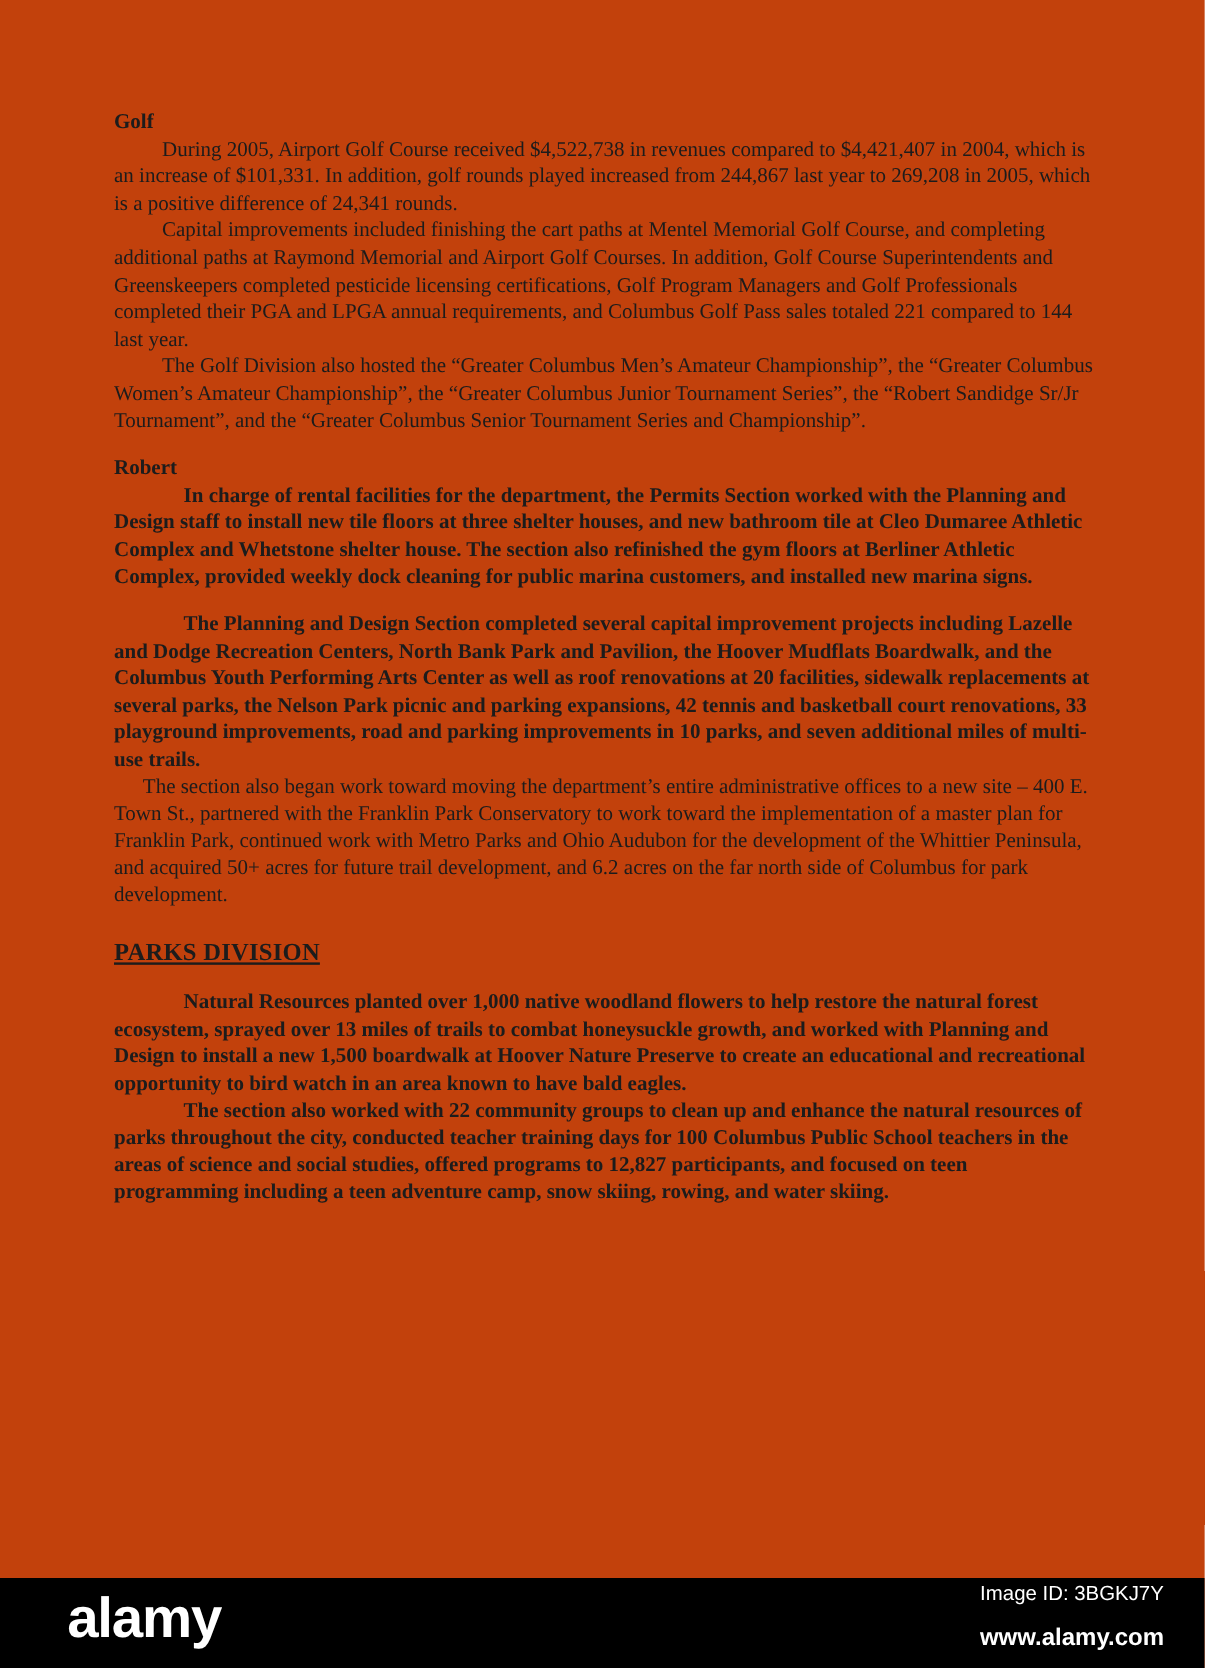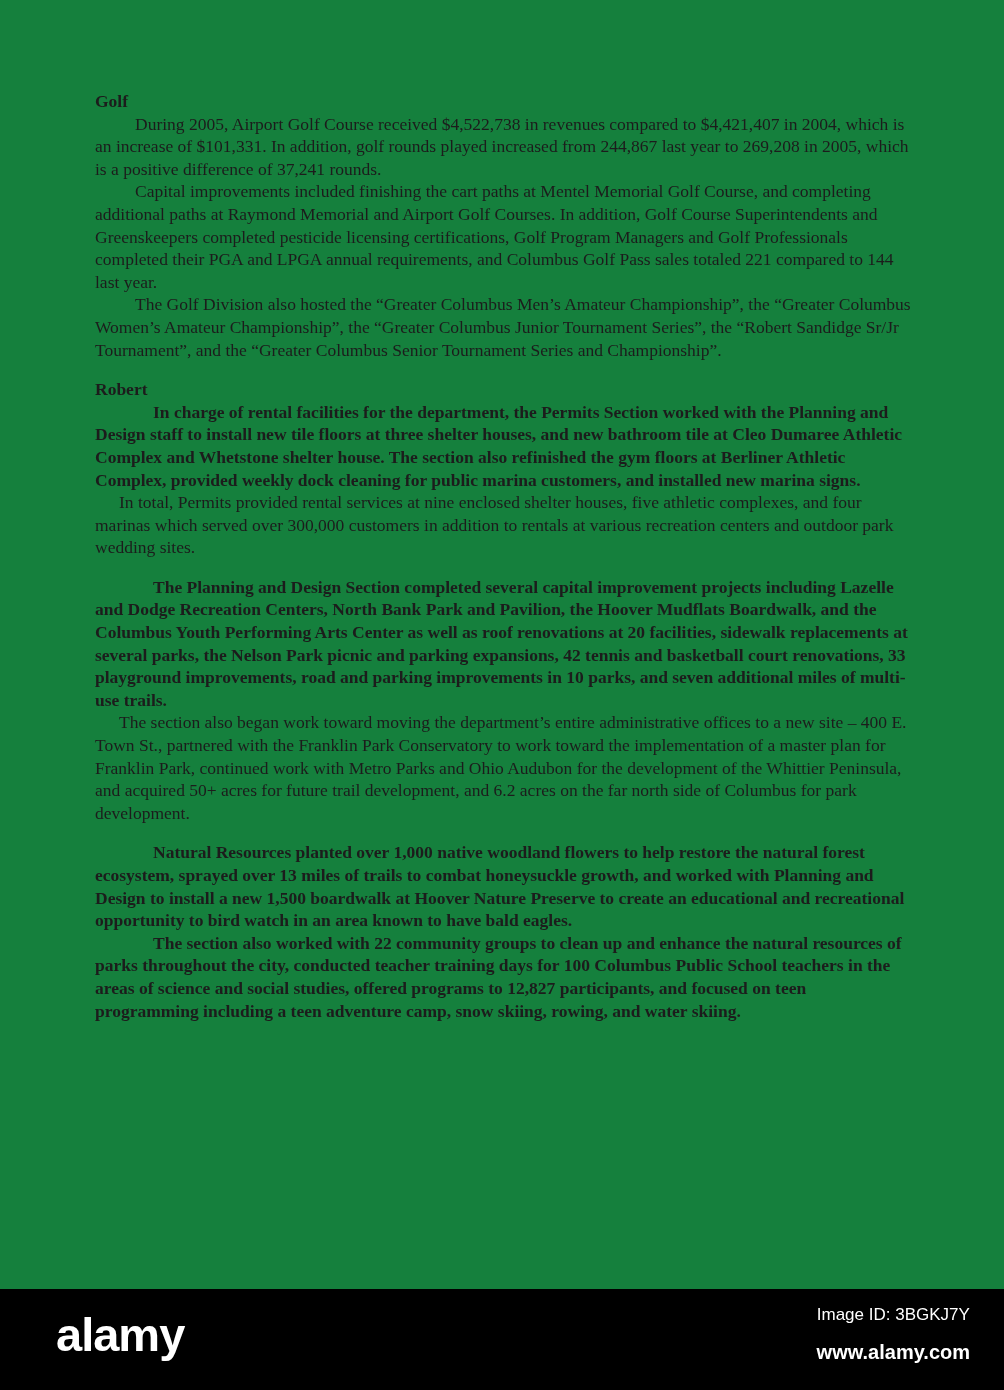--- a/index.html
+++ b/index.html
@@ -3,21 +3,21 @@
 <meta charset="utf-8">
 <style>
   * { margin: 0; padding: 0; box-sizing: border-box; }
   html, body { background: #ffffff; }
   body { font-family: "Liberation Serif", "DejaVu Serif", serif; }
 
   .page {
     position: relative;
     width: 1004px;
     height: 1390px;
-    background: #15803d;
+    background: #c2410c;
     overflow: hidden;
   }
 
   .content {
     position: absolute;
     top: 90px;
     left: 95px;
     width: 818px;
     color: #1c1c1c;
     font-size: 17.5px;
@@ -43,21 +43,21 @@
     text-decoration: underline;
     margin: 26px 0 18px 0;
     letter-spacing: 0.2px;
   }
 
   .footer-bar {
     position: absolute;
     left: 0;
     bottom: 0;
     width: 1004px;
-    height: 101px;
+    height: 75px;
     background: #000000;
     display: flex;
     align-items: center;
     justify-content: space-between;
     padding: 0 34px 10px 56px;
     font-family: "Liberation Sans", "DejaVu Sans", sans-serif;
   }
 
   .brand-logo {
     color: #ffffff;
@@ -85,36 +85,36 @@
 </style>
 </head>
 <body>
 
 <div class="page">
 
   <div class="content">
 
     <div class="section">
       <div class="section-heading">Golf</div>
-      <div class="para indent-md">During 2005, Airport Golf Course received $4,522,738 in revenues compared to $4,421,407 in 2004, which is an increase of $101,331.  In addition, golf rounds played increased from 244,867 last year to 269,208 in 2005, which is a positive difference of 37,241 rounds.</div>
+      <div class="para indent-md">During 2005, Airport Golf Course received $4,522,738 in revenues compared to $4,421,407 in 2004, which is an increase of $101,331.  In addition, golf rounds played increased from 244,867 last year to 269,208 in 2005, which is a positive difference of 24,341 rounds.</div>
       <div class="para indent-md">Capital improvements included finishing the cart paths at Mentel Memorial Golf Course, and completing additional paths at Raymond Memorial and Airport Golf Courses.  In addition, Golf Course Superintendents and Greenskeepers completed pesticide licensing certifications, Golf Program Managers and Golf Professionals completed their PGA and LPGA annual requirements, and Columbus Golf Pass sales totaled 221 compared to 144 last year.</div>
       <div class="para indent-md">The Golf Division also hosted the “Greater Columbus Men’s Amateur Championship”, the “Greater Columbus Women’s Amateur Championship”, the “Greater Columbus Junior Tournament Series”, the “Robert Sandidge Sr/Jr Tournament”, and the “Greater Columbus Senior Tournament Series and Championship”.</div>
     </div>
 
     <div class="section">
       <div class="section-heading">Robert</div>
       <div class="para indent-lg">In charge of rental facilities for the department, the Permits Section worked with the Planning and Design staff to install new tile floors at three shelter houses, and new bathroom tile at Cleo Dumaree Athletic Complex and Whetstone shelter house.  The section also refinished the gym floors at Berliner Athletic Complex, provided weekly dock cleaning for public marina customers, and installed new marina signs.</div>
-      <div class="para indent-sm">In total, Permits provided rental services at nine enclosed shelter houses, five athletic complexes, and four marinas which served over 300,000 customers in addition to rentals at various recreation centers and outdoor park wedding sites.</div>
     </div>
 
     <div class="section">
       <div class="para indent-lg">The Planning and Design Section completed several capital improvement projects including Lazelle and Dodge Recreation Centers, North Bank Park and Pavilion, the Hoover Mudflats Boardwalk, and the Columbus Youth Performing Arts Center as well as roof renovations at 20 facilities, sidewalk replacements at several parks, the Nelson Park picnic and parking expansions, 42 tennis and basketball court renovations, 33 playground improvements, road and parking improvements in 10 parks, and seven additional miles of multi-use trails.</div>
       <div class="para indent-sm">The section also began work toward moving the department’s entire administrative offices to a new site – 400 E. Town St., partnered with the Franklin Park Conservatory to work toward the implementation of a master plan for Franklin Park, continued work with Metro Parks and Ohio Audubon for the development of the Whittier Peninsula, and acquired 50+ acres for future trail development, and 6.2 acres on the far north side of Columbus for park development.</div>
     </div>
 
+    <div class="division-heading">PARKS DIVISION</div>
 
     <div class="section">
       <div class="para indent-lg">Natural Resources planted over 1,000 native woodland flowers to help restore the natural forest ecosystem, sprayed over 13 miles of trails to combat honeysuckle growth, and worked with Planning and Design to install a new 1,500 boardwalk at Hoover Nature Preserve to create an educational and recreational opportunity to bird watch in an area known to have bald eagles.</div>
       <div class="para indent-lg">The section also worked with 22 community groups to clean up and enhance the natural resources of parks throughout the city, conducted teacher training days for 100 Columbus Public School teachers in the areas of science and social studies, offered programs to 12,827 participants, and focused on teen programming including a teen adventure camp, snow skiing, rowing, and water skiing.</div>
     </div>
 
   </div>
 
   <div class="footer-bar">
     <div class="brand-logo">alamy</div>

